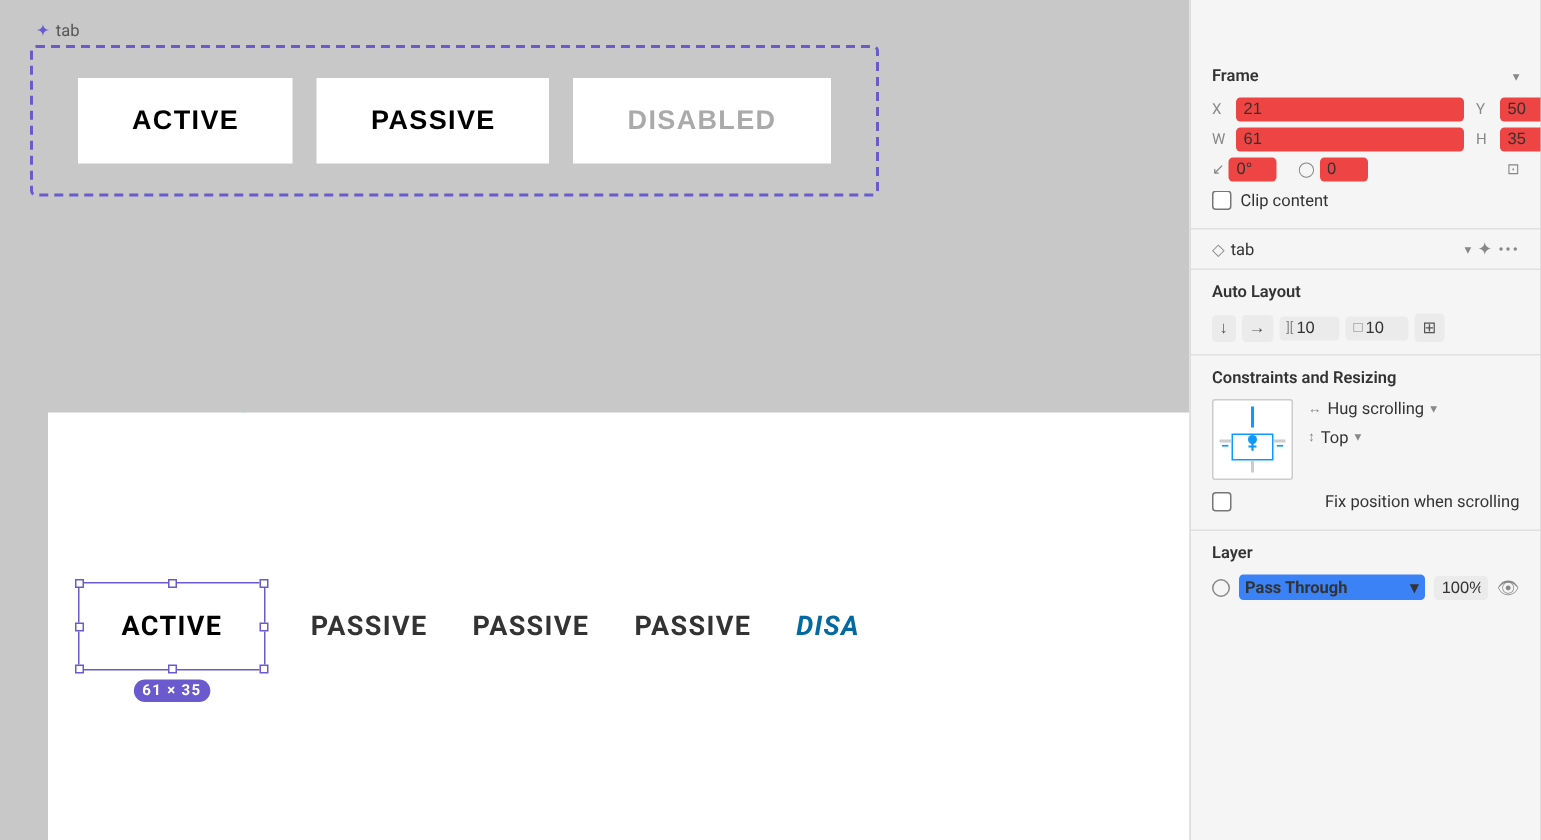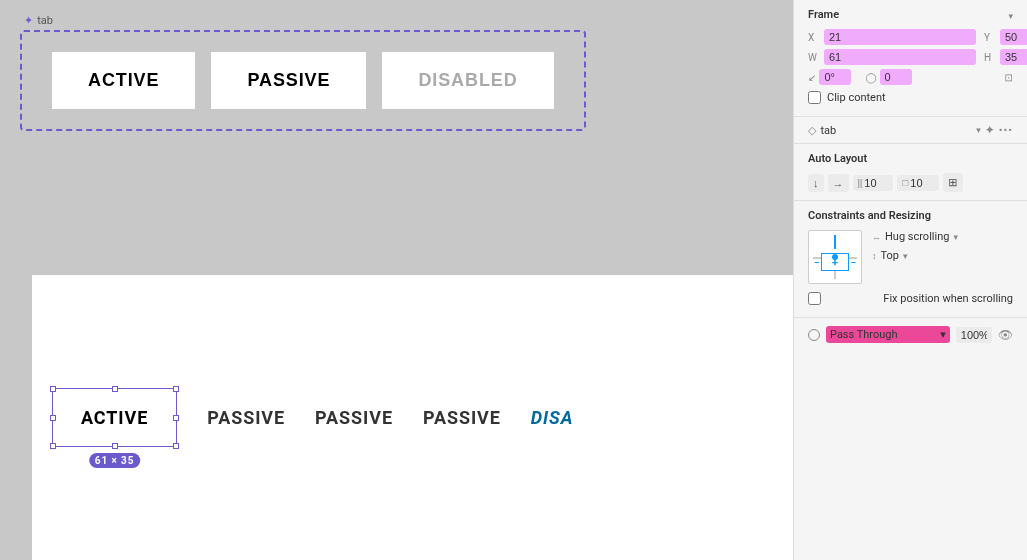--- a/index.html
+++ b/index.html
@@ -419,31 +419,32 @@
 
     .blend-circle {
       width: 12px;
       height: 12px;
       border: 1px solid #888;
       border-radius: 50%;
       flex-shrink: 0;
     }
 
     .blend-select {
-      background: #ec4899;
+      background: #3b82f6;
       border: none;
       border-radius: 3px;
       padding: 2px 4px;
       font-size: 11px;
       color: #333;
       flex: 1;
       display: flex;
       align-items: center;
       justify-content: space-between;
       cursor: pointer;
+      font-weight: bold;
     }
 
     .opacity-input {
       background: #ebebeb;
       border: none;
       border-radius: 3px;
       padding: 2px 5px;
       font-size: 11px;
       color: #333;
       width: 36px;
@@ -460,20 +461,21 @@
     .panel-header {
       padding: 8px 14px;
       border-bottom: 1px solid #e0e0e0;
     }
 
     .frame-title-row {
       display: flex;
       align-items: flex-end;
       gap: 4px;
       margin-bottom: 8px;
+      margin-top: 36px;
     }
 
     .frame-title {
       font-size: 11px;
       font-weight: 600;
       flex: 1;
     }
 
     .frame-chevron {
       font-size: 9px;
@@ -492,21 +494,21 @@
       gap: 4px;
     }
 
     .xywh-label {
       font-size: 10px;
       color: #888;
       width: 12px;
     }
 
     .xywh-input {
-      background: #f0abfc;
+      background: #ef4444;
       border: none;
       border-radius: 3px;
       padding: 2px 5px;
       font-size: 11px;
       color: #333;
       flex: 1;
     }
 
     .extra-row {
       display: flex;
@@ -677,20 +679,21 @@
         </div>
       </div>
     </div>
     <div class="checkbox-row" style="margin-top:8px;justify-content:space-between;">
       <input type="checkbox" style="">
       <span>Fix position when scrolling</span>
     </div>
   </div>
 
   <div class="layer-section">
+    <div class="layer-title">Layer</div>
     <div class="layer-row">
       <div class="blend-circle"></div>
       <div class="blend-select">
         <span>Pass Through</span>
         <span>▾</span>
       </div>
       <input class="opacity-input" value="100%" style="">
       <span class="eye-icon">👁</span>
     </div>
   </div>

